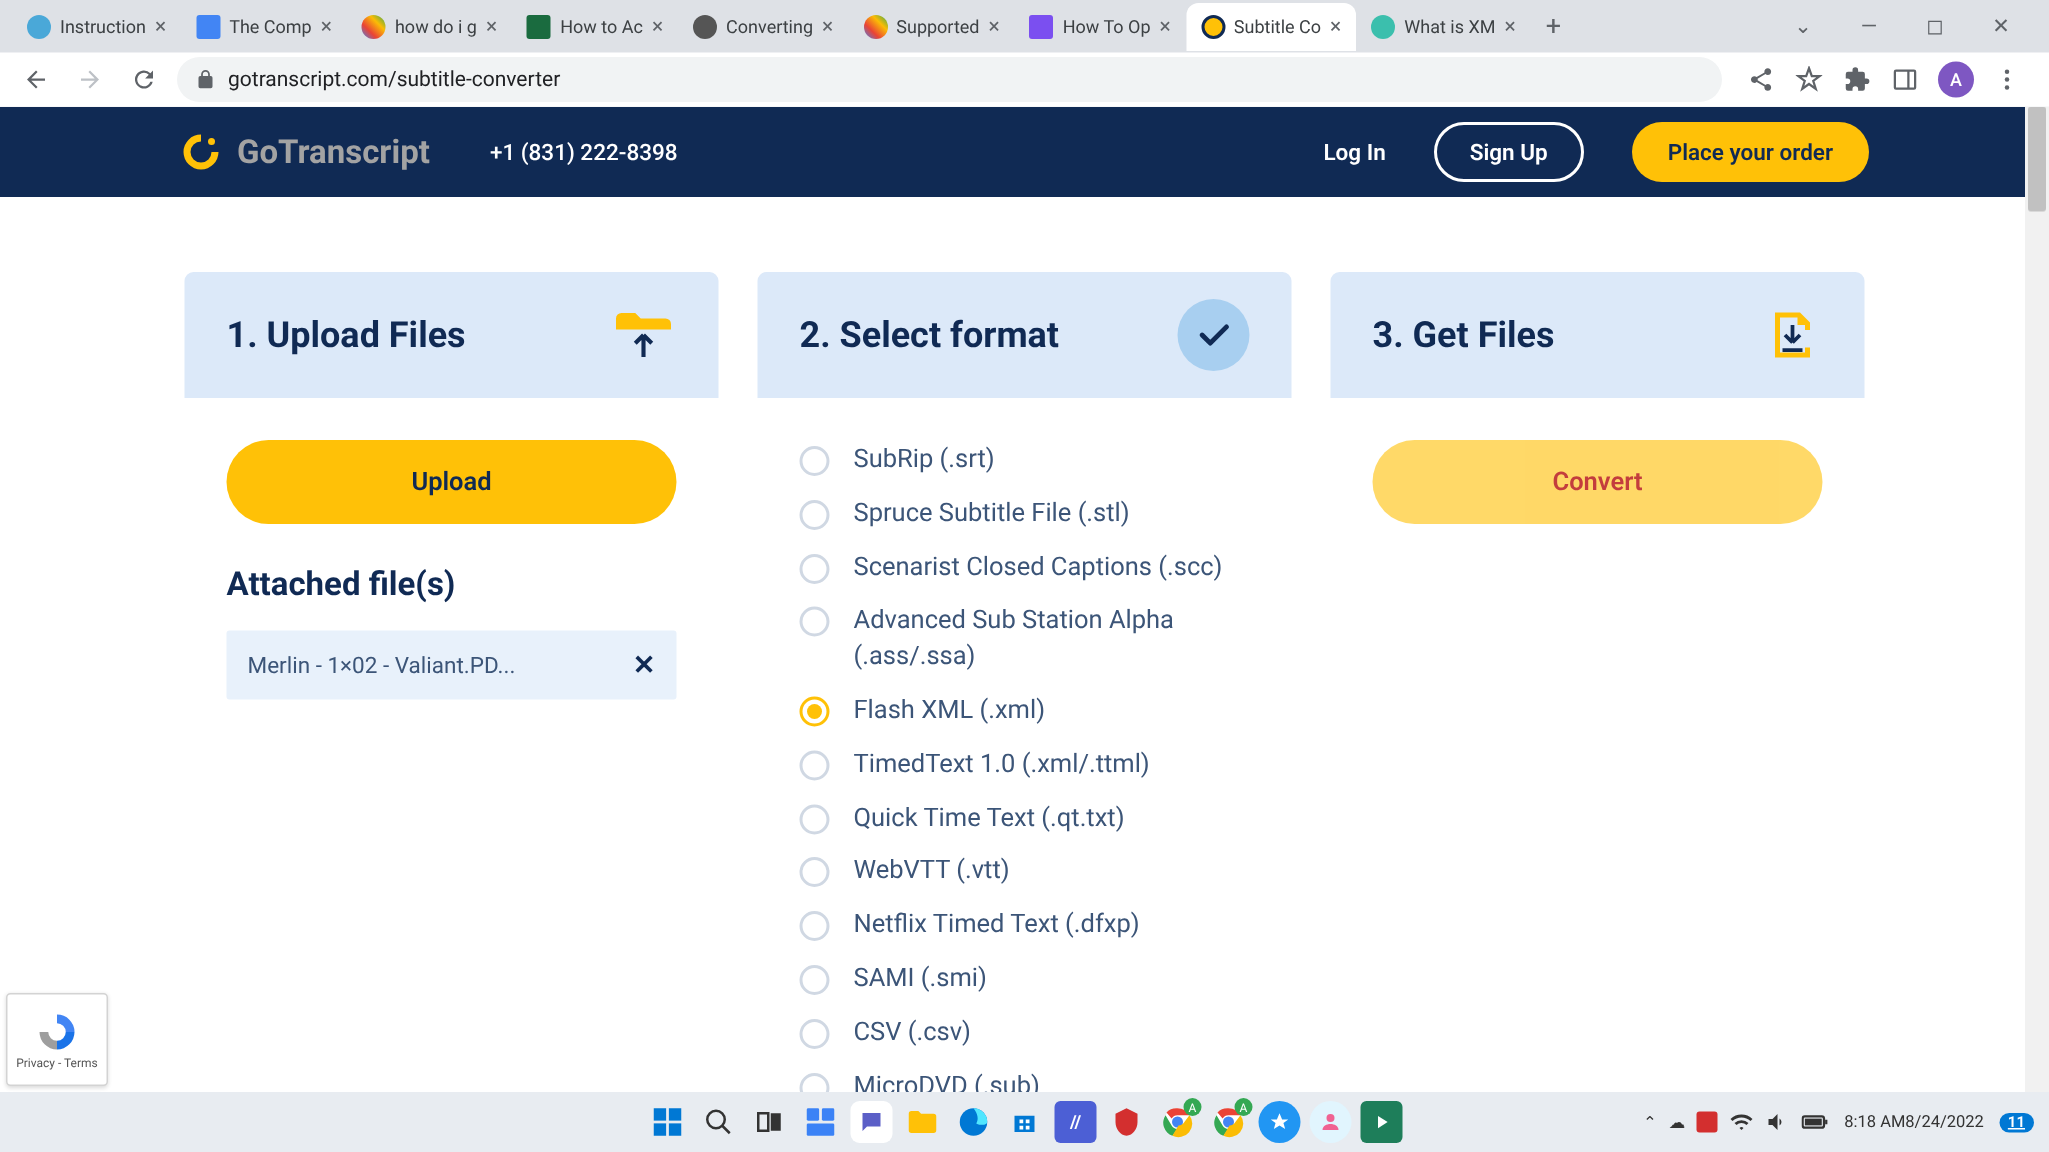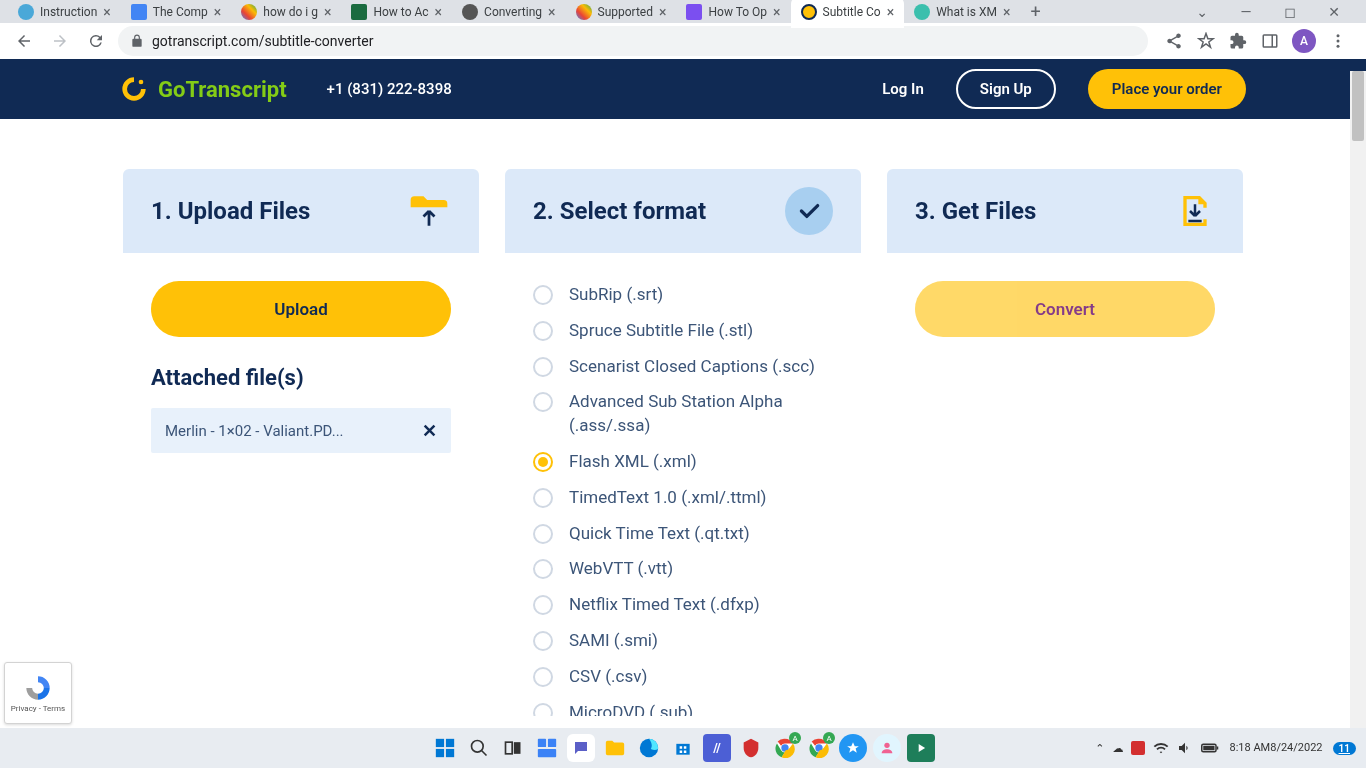--- a/index.html
+++ b/index.html
@@ -1,20 +1,20 @@
 <!DOCTYPE html>
 <html><head>
 <meta charset="utf-8">
 <style>
 * { margin: 0; padding: 0; box-sizing: border-box; font-family: -apple-system, BlinkMacSystemFont, "Segoe UI", Roboto, Arial, sans-serif; }
 body { width: 1366px; height: 768px; overflow: hidden; background: #fff; position: relative; }
 
 
 .browser-chrome { background: #dee1e6; }
-.tab-bar { display: flex; align-items: center; height: 23px; padding: 0 8px; }
+.tab-bar { display: flex; align-items: center; height: 35px; padding: 0 8px; }
 .tab { display: flex; align-items: center; padding: 0 10px; height: 32px; min-width: 60px; max-width: 125px; border-radius: 8px 8px 0 0; font-size: 12px; color: #3c4043; cursor: pointer; position: relative; }
 .tab.active { background: #fff; }
 .tab-favicon { width: 16px; height: 16px; margin-right: 6px; flex-shrink: 0; border-radius: 2px; }
 .tab-title { white-space: nowrap; overflow: hidden; text-overflow: ellipsis; flex: 1; }
 .tab-close { margin-left: 6px; font-size: 14px; color: #5f6368; flex-shrink: 0; }
 .new-tab { padding: 0 10px; font-size: 18px; color: #5f6368; cursor: pointer; }
 .window-controls { margin-left: auto; display: flex; gap: 20px; padding-right: 12px; }
 .window-btn { width: 24px; height: 24px; display: flex; align-items: center; justify-content: center; color: #5f6368; cursor: pointer; font-size: 14px; }
 
 .address-bar-row { display: flex; align-items: center; height: 36px; padding: 0 10px; background: #fff; gap: 8px; }
@@ -24,37 +24,37 @@
 .lock-icon { margin-right: 8px; color: #5f6368; }
 .ext-icons { display: flex; gap: 12px; align-items: center; padding: 0 8px; }
 .ext-icon { width: 20px; height: 20px; color: #5f6368; display:flex; align-items:center; justify-content:center; }
 .profile-badge { width: 24px; height: 24px; border-radius: 50%; background: #7e57c2; color: #fff; display: flex; align-items: center; justify-content: center; font-size: 12px; font-weight: 500; }
 
 
 .page { background: #fff; height: calc(768px - 35px - 36px - 40px); overflow-y: auto; position: relative; }
 .page-header { background: #102a54; height: 60px; display: flex; align-items: center; padding: 0 120px; }
 .logo { display: flex; align-items: center; gap: 10px; }
 .logo-icon { width: 28px; height: 28px; }
-.logo-text { color: #84cc16; font-size: 22px; font-weight: 700; }
+.logo-text { color: #a3a3a3; font-size: 22px; font-weight: 700; }
 .phone { color: #fff; font-size: 15px; margin-left: 40px; font-weight: 500; }
 .header-right { margin-left: auto; display: flex; align-items: center; gap: 32px; }
 .login-link { color: #fff; font-size: 15px; font-weight: 600; cursor: pointer; }
 .signup-btn { color: #fff; border: 2px solid #fff; border-radius: 24px; padding: 9px 22px; font-size: 15px; font-weight: 600; cursor: pointer; background: transparent; }
 .order-btn { background: #ffc107; color: #102a54; border: none; border-radius: 24px; padding: 11px 24px; font-size: 15px; font-weight: 600; cursor: pointer; }
 
 .cards-container { display: flex; gap: 26px; padding: 50px 118px; justify-content: center; }
 .card { width: 356px; background: #fff; border-radius: 6px; }
 .card-header { background: #dce9f9; padding: 24px 28px; display: flex; align-items: center; justify-content: space-between; border-radius: 6px 6px 0 0; height: 84px;}
 .card-title { font-size: 24px; font-weight: 700; color: #102a54; }
 .card-icon-upload { color: #ffc107; }
 .card-icon-check { width: 48px; height: 48px; border-radius: 50%; background: #a8cff0; display: flex; align-items: center; justify-content: center; }
 .card-body { padding: 28px; }
 
 .upload-btn { width: 100%; background: #ffc107; color: #102a54; border: none; border-radius: 30px; padding: 18px; font-size: 17px; font-weight: 600; cursor: pointer; }
-.convert-btn { width: 100%; background: #ffd24d; color: #701a75; border: none; border-radius: 30px; padding: 18px; font-size: 17px; font-weight: 600; cursor: default; opacity: 0.85; }
+.convert-btn { width: 100%; background: #ffd24d; color: #b91c1c; border: none; border-radius: 30px; padding: 18px; font-size: 17px; font-weight: 600; cursor: default; opacity: 0.85; }
 
 .attached-title { font-size: 22px; font-weight: 700; color: #102a54; margin-top: 28px; margin-bottom: 18px; }
 .file-chip { background: #e8f1fb; padding: 12px 14px; display: flex; align-items: center; justify-content: space-between; font-size: 15px; color: #3c5578; border-radius: 2px; text-align: center; }
 .file-remove { font-size: 18px; color: #102a54; cursor: pointer; font-weight: bold; }
 
 .format-list { display: flex; flex-direction: column; gap: 8px; }
 .format-item { display: flex; align-items: flex-start; gap: 16px; cursor: pointer; padding: 2px 0; }
 .radio { width: 20px; height: 20px; border: 2px solid #d0d8e3; border-radius: 50%; flex-shrink: 0; margin-top: 2px; display: flex; align-items: center; justify-content: center; }
 .radio.selected { border-color: #ffc107; }
 .radio.selected::after { content: ''; width: 10px; height: 10px; background: #ffc107; border-radius: 50%; }

